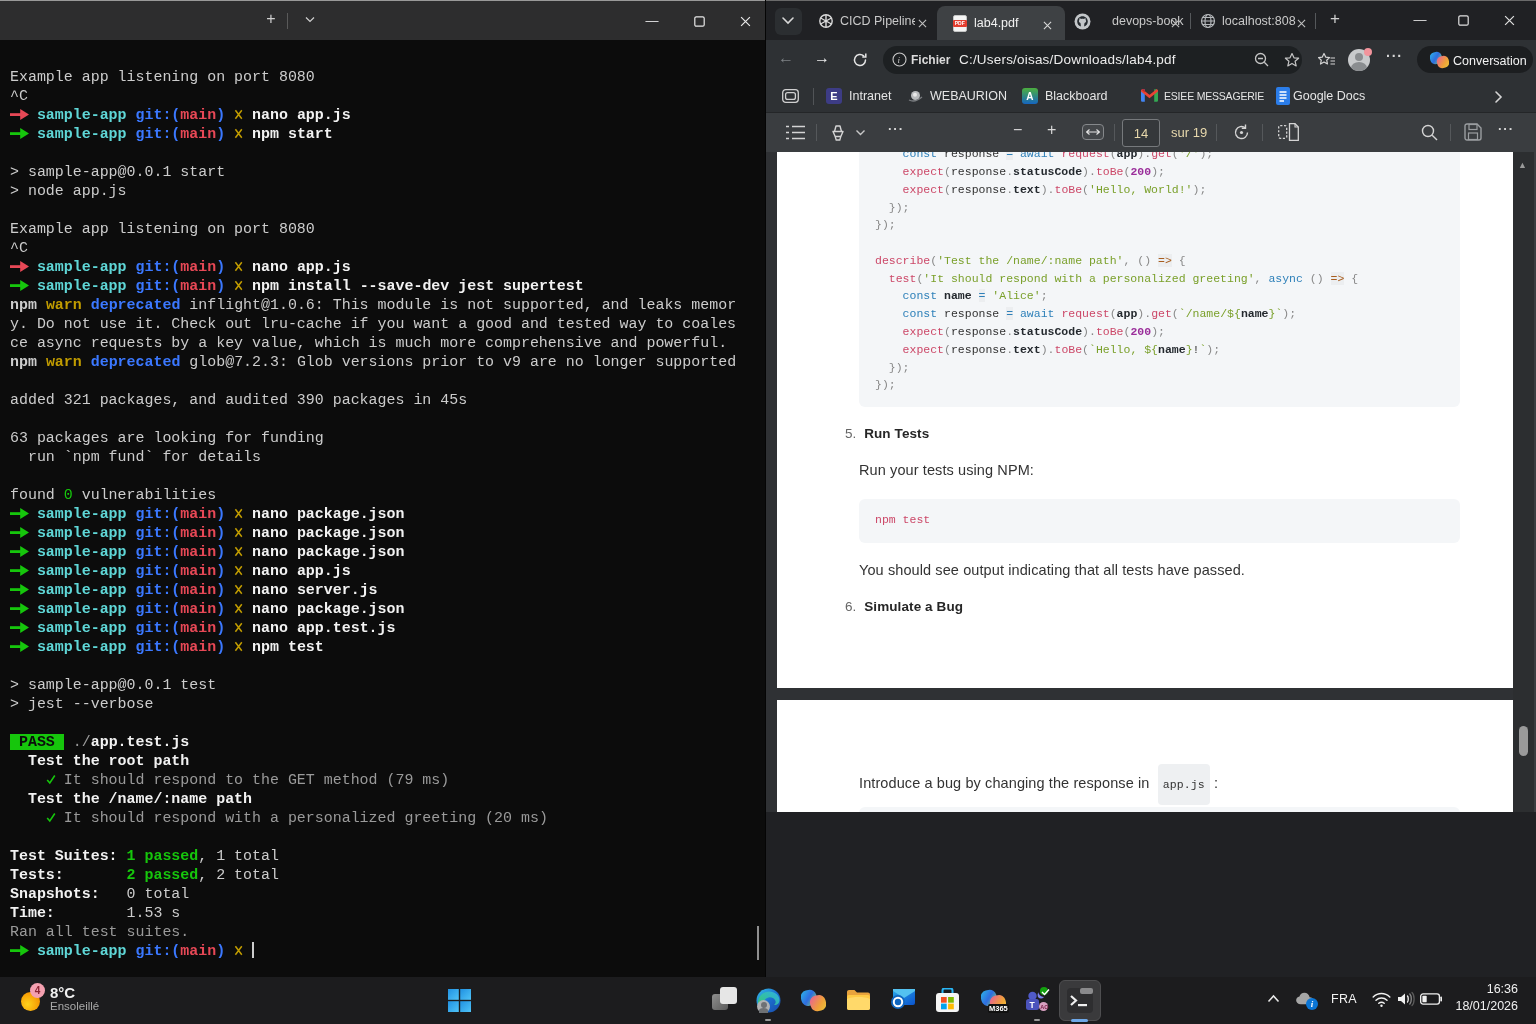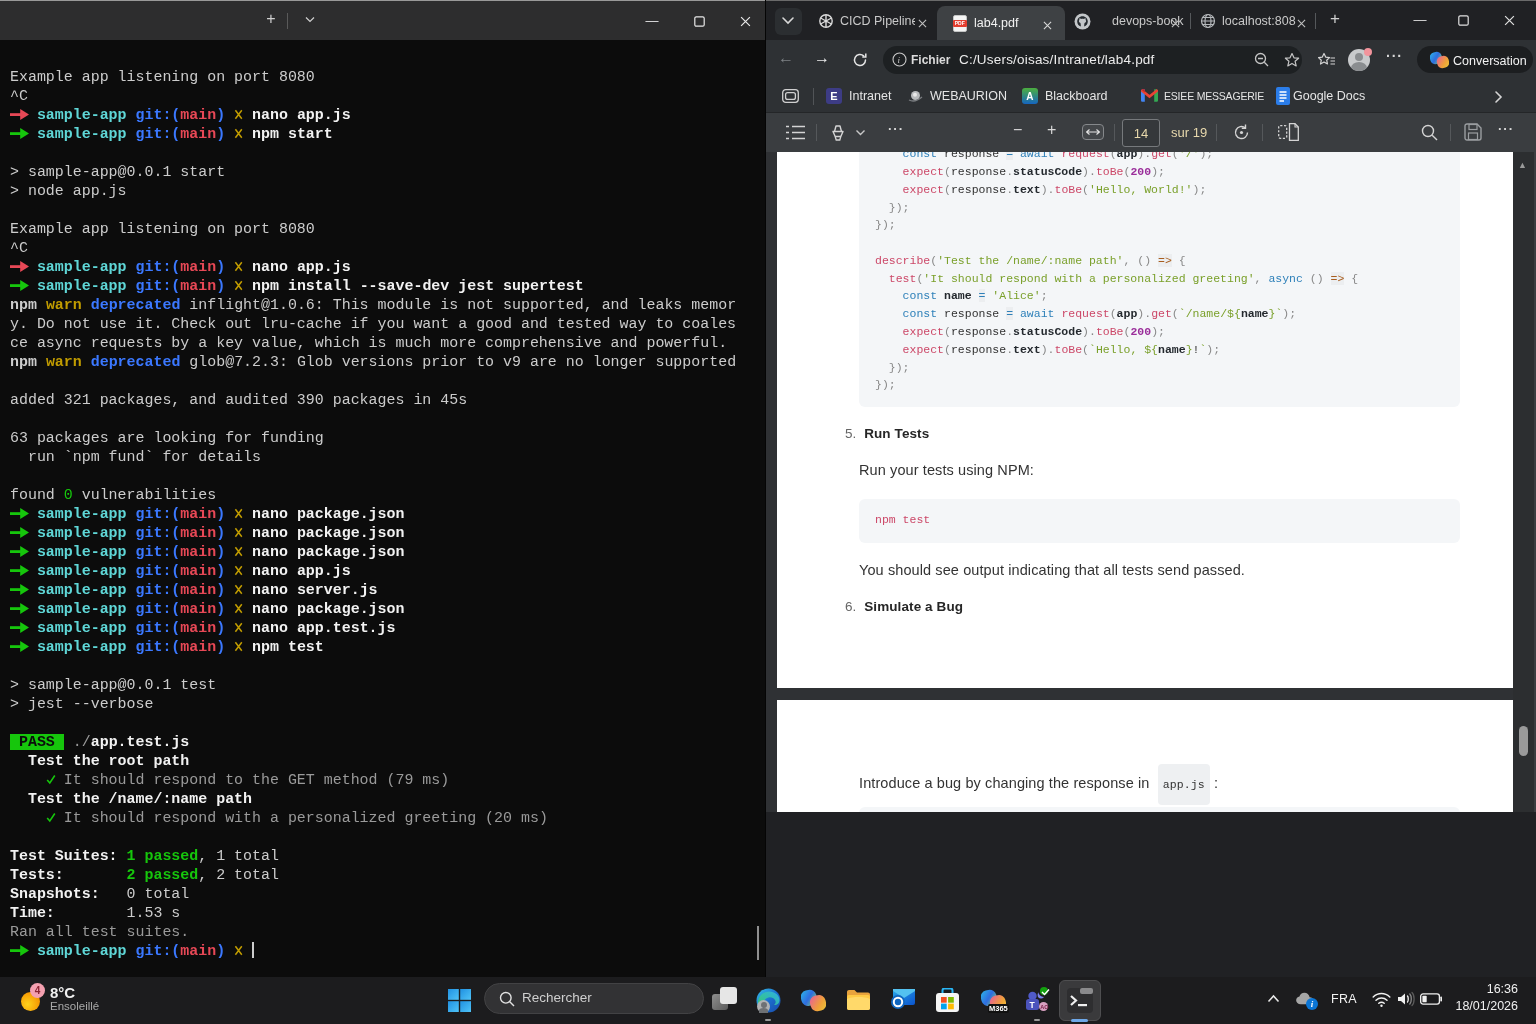--- a/index.html
+++ b/index.html
@@ -267,21 +267,21 @@
 <svg class="abs" style="left:86px;top:12px;" width="16" height="16" viewBox="0 0 16 16">
         <path d="M13.5 8a5.5 5.5 0 1 1-1.8-4.1" stroke="#e5e5e5" stroke-width="1.5" fill="none" stroke-linecap="round"></path>
         <path d="M13.8 1.5 L13.8 5 L10.3 5" stroke="#e5e5e5" stroke-width="1.5" fill="none"></path>
       </svg>
 <div style="position:absolute;left:117px;top:6px;width:419px;height:28px;background:#1d2022;border-radius:14px;">
   <svg class="abs" style="left:9px;top:6px;" width="15" height="15" viewBox="0 0 15 15">
           <circle cx="7.5" cy="7.5" r="6.5" stroke="#c9c9c9" stroke-width="1.1" fill="none"></circle>
           <text x="5.5" y="11" font-size="9" fill="#c9c9c9" font-family="Liberation Serif" font-style="italic">i</text>
         </svg>
   <span style="position:absolute;left:28px;top:7px;font-size:12px;font-weight:700;color:#dcdcdc;">Fichier</span>
-  <span style="position:absolute;left:76px;top:6px;font-size:13.5px;color:#ececec;letter-spacing:.2px;">C:/Users/oisas/Intranet/lab4.pdf</span>
+  <span style="position:absolute;left:76px;top:6px;font-size:13.5px;color:#ececec;letter-spacing:.2px;">C:/Users/oisas/Downloads/lab4.pdf</span>
   <svg class="abs" style="left:371px;top:6px;" width="16" height="16" viewBox="0 0 16 16">
           <g stroke="#c5c5c5" stroke-width="1.3" fill="none">
             <circle cx="6.5" cy="6.5" r="5"></circle>
             <path d="M10.3 10.3 L14 14 M4 6.5 L9 6.5"></path>
           </g>
         </svg>
   <svg class="abs" style="left:401px;top:6px;" width="16" height="16" viewBox="0 0 16 16">
           <path d="M8 1.5 L10 5.8 L14.6 6.2 L11.1 9.3 L12.2 13.9 L8 11.4 L3.8 13.9 L4.9 9.3 L1.4 6.2 L6 5.8 Z" stroke="#c5c5c5" stroke-width="1.2" fill="none" stroke-linejoin="round"></path>
         </svg>
 </div>
@@ -421,21 +421,21 @@
     <span class="k">const</span> <span class="i">name</span> <span class="o">=</span> <span class="s">'Alice'</span><span class="p">;</span>
     <span class="k">const</span> response <span class="o">=</span> <span class="k">await</span> <span class="f">request</span><span class="p">(</span><span class="i">app</span><span class="p">).</span><span class="f">get</span><span class="p">(</span><span class="s">`/name/${</span><span class="i">name</span><span class="s">}`</span><span class="p">);</span>
     <span class="f">expect</span><span class="p">(</span>response<span class="p">.</span><span class="i">statusCode</span><span class="p">).</span><span class="f">toBe</span><span class="p">(</span><span class="n">200</span><span class="p">);</span>
     <span class="f">expect</span><span class="p">(</span>response<span class="p">.</span><span class="i">text</span><span class="p">).</span><span class="f">toBe</span><span class="p">(</span><span class="s">`Hello, ${</span><span class="i">name</span><span class="s">}</span>!<span class="s">`</span><span class="p">);</span>
   <span class="p">});</span>
 <span class="p">});</span></pre>
 <div class="body-t" style="left:68px;top:274px;font-size:13.5px;"><span class="hnum">5.</span>&nbsp; <span class="hd">Run Tests</span></div>
 <div class="body-t" style="left:82px;top:310px;">Run your tests using NPM:</div>
 <div class="codebox" style="left:82px;top:347px;width:601px;height:44px;"></div>
 <pre class="code" style="position:absolute;left:98px;top:359px;"><span class="f">npm test</span></pre>
-<div class="body-t" style="left:82px;top:410px;">You should see output indicating that all tests send passed.</div>
+<div class="body-t" style="left:82px;top:410px;">You should see output indicating that all tests have passed.</div>
 <div class="body-t" style="left:68px;top:447px;font-size:13.5px;"><span class="hnum">6.</span>&nbsp; <span class="hd">Simulate a Bug</span></div>
 </div>
     <div class="page" style="top:548px;height:277px;">
 <div class="body-t" style="left:82px;top:75px;">Introduce a bug by changing the response in&nbsp; <span class="chip">app.js</span> :</div>
 <div class="codebox" style="left:82px;top:107px;width:601px;height:83px;"></div>
 <pre class="code" style="position:absolute;left:98px;top:122.5px;"><span class="i">app</span><span class="p">.</span><span class="f">get</span><span class="p">(</span><span class="s">'/'</span><span class="p">,</span> <span class="p">(</span><span class="i">req</span><span class="p">,</span> <span class="i">res</span><span class="p">)</span> <span style="color:#a85e20;background:#eceef0;">=&gt;</span> <span class="p">{</span>
   <span class="i">res</span><span class="p">.</span><span class="f">send</span><span class="p">(</span><span class="s">'Hello, Mars!'</span><span class="p">);</span>
 <span class="p">});</span></pre>
 <div class="body-t" style="left:82px;top:208px;margin-top:23px;">Re-run the tests:</div>
 <div class="codebox" style="left:82px;top:245px;width:601px;height:32px;"></div>
@@ -460,29 +460,20 @@
         <linearGradient id="winb" x1="0" y1="0" x2="1" y2="1">
           <stop offset="0" stop-color="#2091e2"></stop>
           <stop offset="1" stop-color="#4fc3f7"></stop>
         </linearGradient>
       </defs>
       <rect x="0" y="0" width="10.8" height="10.8" fill="url(#winb)"></rect>
       <rect x="12.2" y="0" width="10.8" height="10.8" fill="url(#winb)"></rect>
       <rect x="0" y="12.2" width="10.8" height="10.8" fill="url(#winb)"></rect>
       <rect x="12.2" y="12.2" width="10.8" height="10.8" fill="url(#winb)"></rect>
     </svg>
-<div style="position:absolute;left:484px;top:6px;width:220px;height:31px;background:#323234;border:1px solid #424244;border-radius:16px;">
-  <svg style="position:absolute;left:14px;top:7px;" width="16" height="16" viewBox="0 0 16 16">
-        <g stroke="#e2e2e2" stroke-width="1.4" fill="none">
-          <circle cx="6.8" cy="6.8" r="5.3"></circle>
-          <path d="M10.8 10.8 L15 15"></path>
-        </g>
-      </svg>
-  <span style="position:absolute;left:37px;top:6px;font-size:13.5px;color:#cfcfcf;">Rechercher</span>
-</div>
 <div style="position:absolute;left:712px;top:17px;width:16px;height:16px;border-radius:3px;background:linear-gradient(135deg,#8f8f8f,#5a5a5a);"></div>
 <div style="position:absolute;left:720px;top:10px;width:17px;height:17px;border-radius:3px;background:#e6e6e6;"></div>
 
 <svg style="position:absolute;left:756px;top:11px;" width="25" height="25" viewBox="0 0 25 25">
       <defs>
         <linearGradient id="edg1" x1="0" y1="0" x2="1" y2="1">
           <stop offset="0" stop-color="#35c1e8"></stop>
           <stop offset=".5" stop-color="#1b6fd0"></stop>
           <stop offset="1" stop-color="#1a49a8"></stop>
         </linearGradient>

